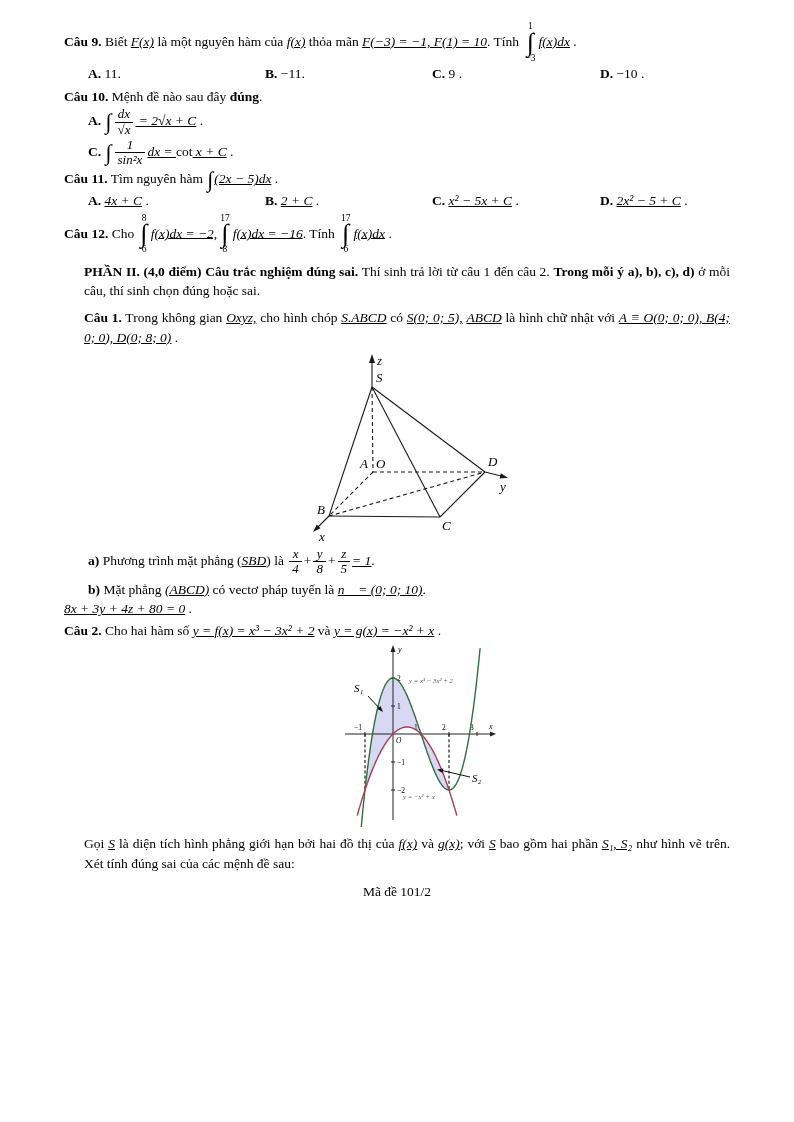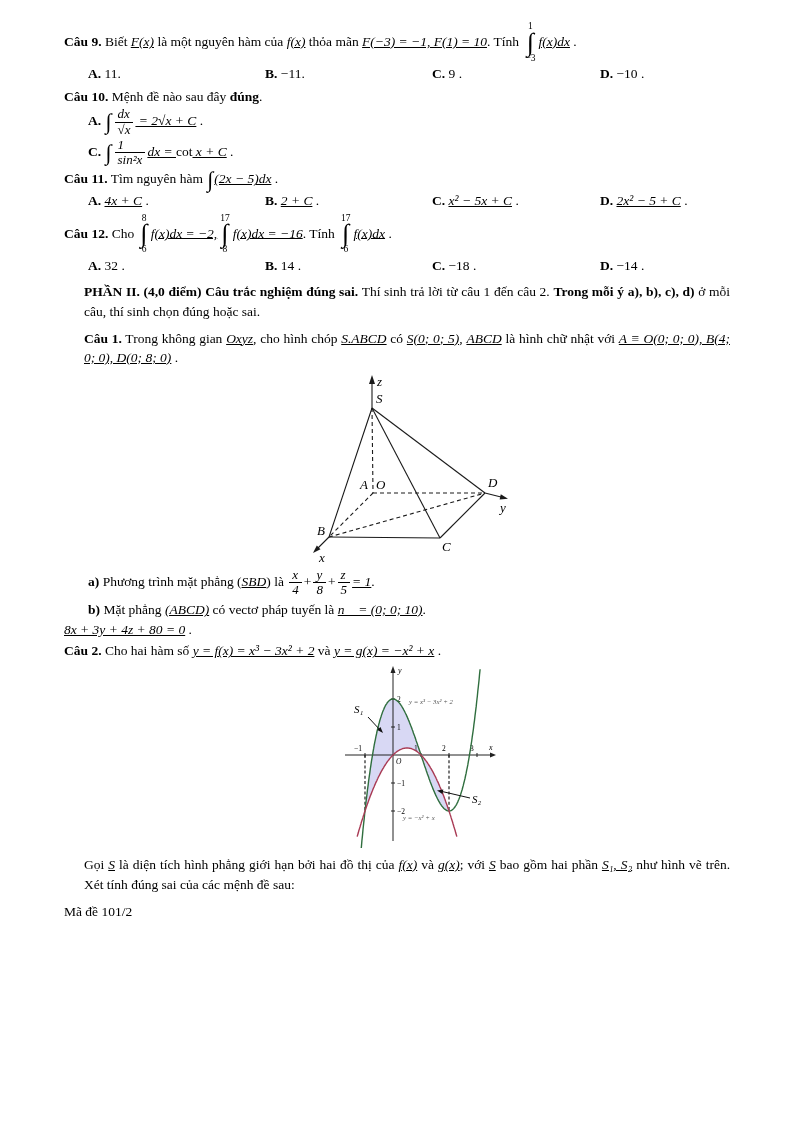--- a/index.html
+++ b/index.html
@@ -12,28 +12,28 @@
   .q{margin-top:2px;}
   .para{text-align:justify;margin-top:7px;margin-left:20px;}
   .indent{padding-left:24px;margin-top:3px;}
   .opts4{display:grid;grid-template-columns:177px 167px 168px 1fr;padding-left:24px;margin:1px 0 3px 0;}
   .opts2{display:grid;grid-template-columns:344px 1fr;padding-left:24px;align-items:center;margin:1px 0;}
   .intlim{display:inline-flex;flex-direction:column;align-items:center;vertical-align:middle;
           line-height:1;margin:0 3px;font-style:normal;}
   .intlim .lim{font-size:9.5px;line-height:1;font-style:normal;}
   .intlim .isym{font-size:26px;line-height:.85;}
   .intbig{font-size:22px;vertical-align:-4px;margin:0 1px;font-style:normal;display:inline-block;line-height:.9;}
-  .frac{display:inline-flex;flex-direction:column;align-items:flex-start;vertical-align:middle;
+  .frac{display:inline-flex;flex-direction:column;align-items:center;vertical-align:middle;
         line-height:1.1;margin:0 2px;font-style:italic;font-size:13px;}
   .frac .num{padding:0 3px;}
   .frac .den{border-top:1.2px solid #000;padding:0 3px;}
   .fig{display:flex;justify-content:center;}
   .fig-pyramid{margin:2px 0 0 0;transform:translateX(10px);}
   .fig-graph{margin:2px 0 0 0;transform:translateX(25px);}
-  .footer{text-align:left;margin-top:8px;padding-right:0;}
+  .footer{text-align:center;margin-top:8px;padding-right:0;}
   svg text{font-family:"Liberation Serif","DejaVu Serif",serif;}
   .vlabel{font-style:italic;font-size:13px;fill:#000;}
 </style>
 </head>
 <body>
 
 <div class="page">
 
   <div class="line q"><b>Câu 9.</b><span> Biết </span><span class="mi">F(x)</span><span> là một nguyên hàm của </span><span class="mi">f(x)</span><span> thỏa mãn </span><span class="mi">F(−3) = −1, F(1) = 10</span><span>. Tính </span><span class="intlim">
         <span class="lim">1</span>
@@ -75,26 +75,20 @@
         <span class="lim">6</span>
       </span><span class="mi">f(x)dx = −2,</span><span class="intlim">
         <span class="lim">17</span>
         <span class="isym">∫</span>
         <span class="lim">8</span>
       </span><span class="mi">f(x)dx = −16</span><span>. Tính </span><span class="intlim">
         <span class="lim">17</span>
         <span class="isym">∫</span>
         <span class="lim">6</span>
       </span><span class="mi">f(x)dx</span><span> .</span></div>
-  <div class="opts4">
-    <span><b>A. </b><span>32 .</span></span>
-    <span><b>B. </b><span>14 .</span></span>
-    <span><b>C. </b><span>−18 .</span></span>
-    <span><b>D. </b><span>−14 .</span></span>
-  </div>
 
   <div class="line para"><b>PHẦN II. (4,0 điểm) Câu trắc nghiệm đúng sai.</b><span> Thí sinh trả lời từ câu 1 đến câu 2. </span><b>Trong mỗi ý a), b), c), d)</b><span> ở mỗi câu, thí sinh chọn đúng hoặc sai.</span></div>
 
   <div class="line para"><b>Câu 1.</b><span> Trong không gian </span><span class="mi">Oxyz,</span><span> cho hình chóp </span><span class="mi">S.ABCD</span><span> có </span><span class="mi">S(0; 0; 5),</span><span> </span><span class="mi">ABCD</span><span> là hình chữ nhật với </span><span class="mi">A ≡ O(0; 0; 0), B(4; 0; 0), D(0; 8; 0)</span><span> .</span></div>
 
   <div class="fig fig-pyramid">
     <svg width="230" height="195" viewBox="0 0 230 195">
       <g stroke="#1a1a1a" stroke-width="1.1" fill="none">
         <line x1="80" y1="38" x2="80" y2="12"></line>
         <line x1="37" y1="167" x2="80" y2="38"></line>

